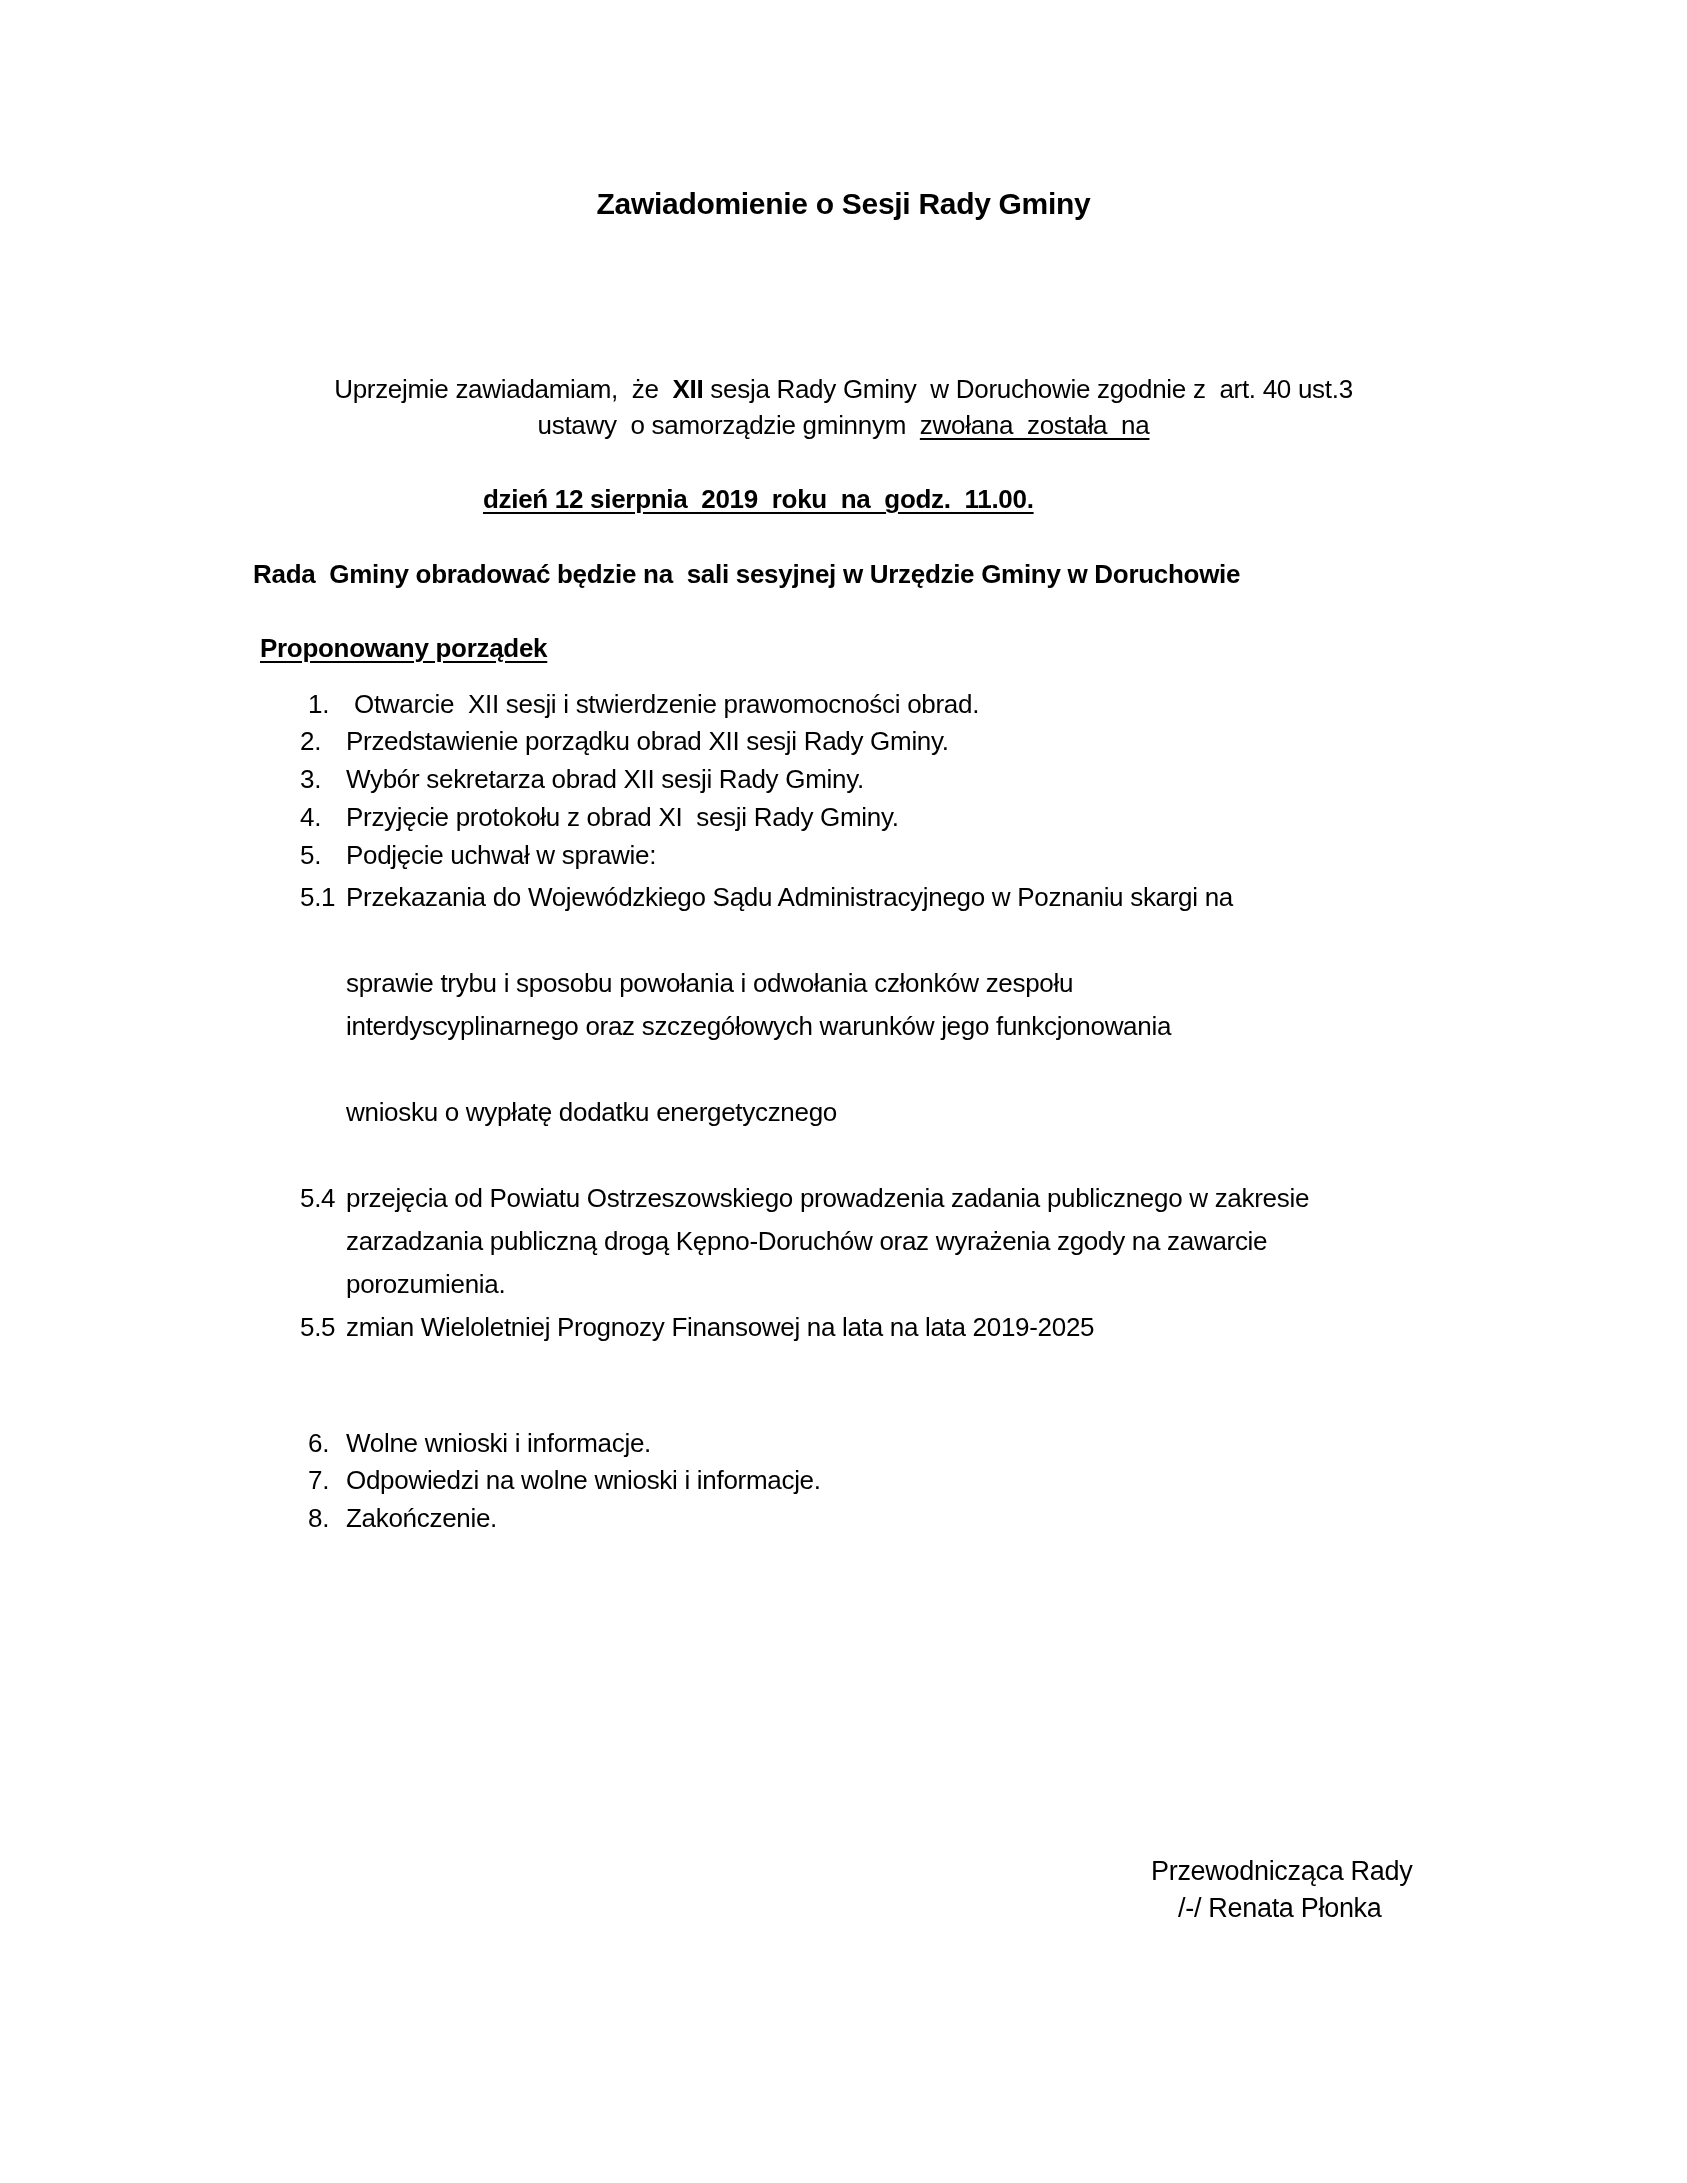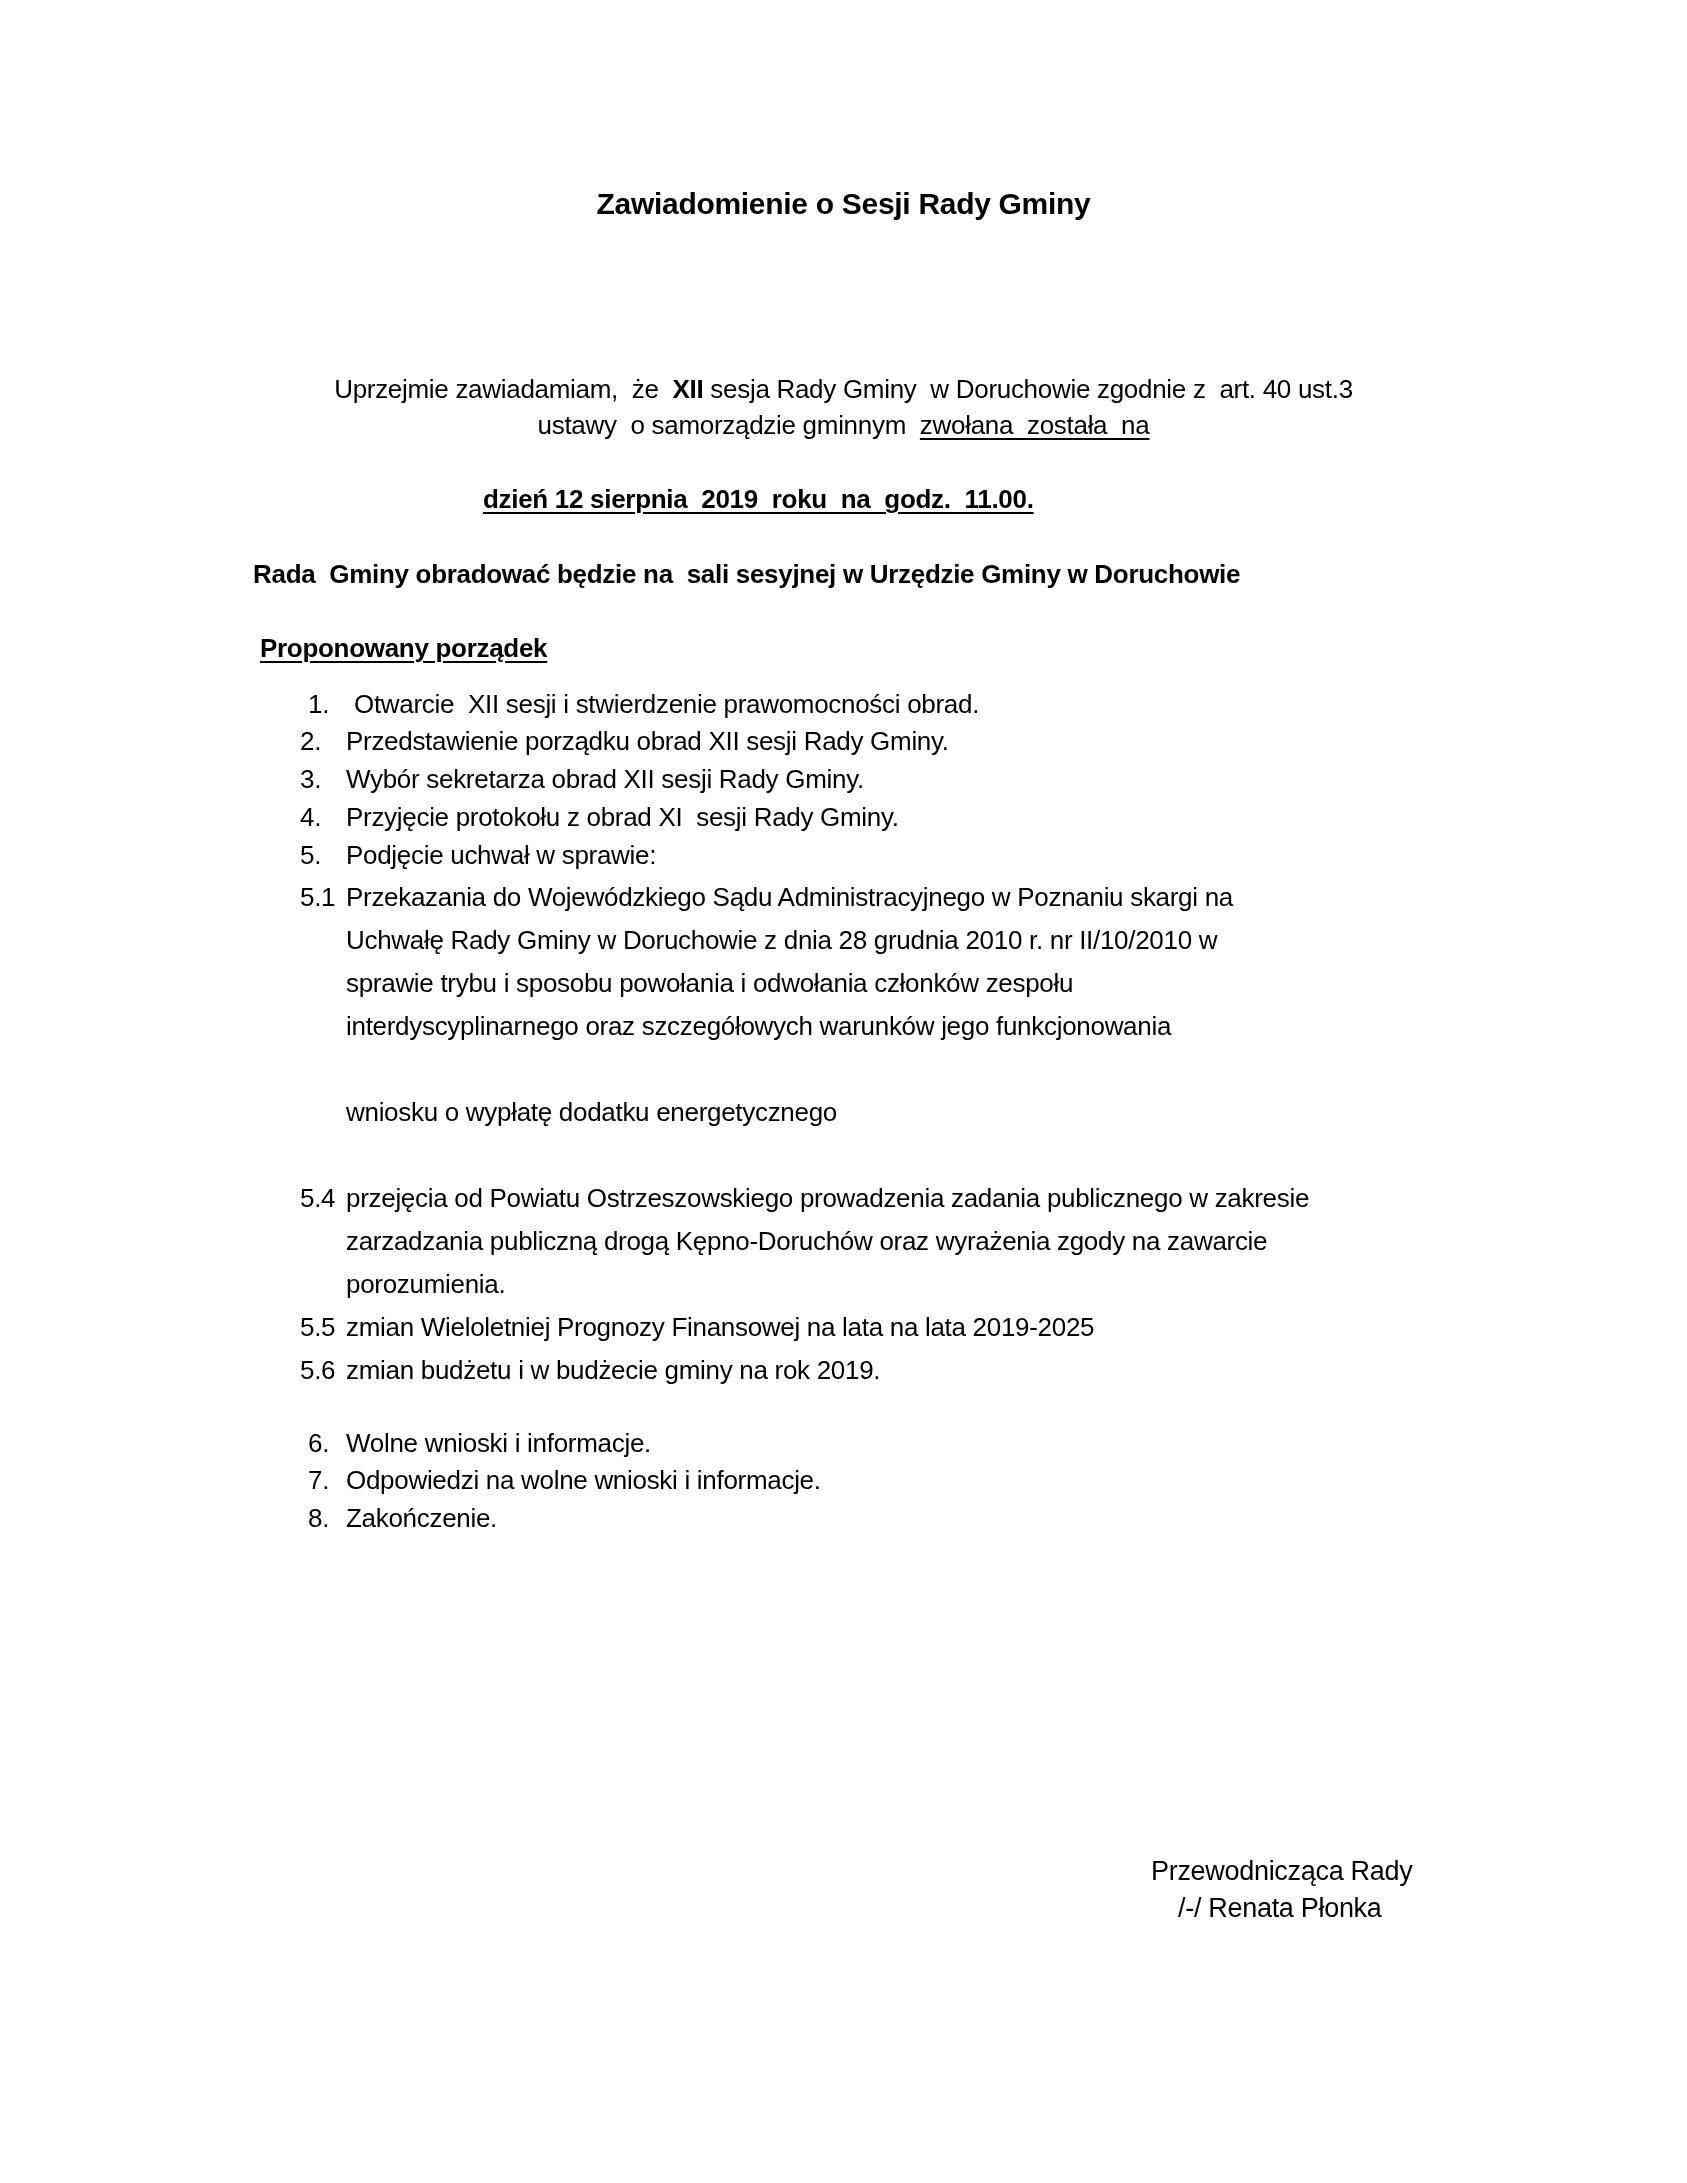--- a/index.html
+++ b/index.html
@@ -30,34 +30,32 @@
 
   <div class="line bold u" style="top:635px; left:260px;">Proponowany porządek</div>
 
   <div class="line" style="top:691px; left:308px;"><span class="num" style="width:46px">1.</span><span>Otwarcie  XII sesji i stwierdzenie prawomocności obrad.</span></div>
   <div class="line" style="top:728px; left:300px;"><span class="num" style="width:46px">2.</span><span>Przedstawienie porządku obrad XII sesji Rady Gminy.</span></div>
   <div class="line" style="top:766px; left:300px;"><span class="num" style="width:46px">3.</span><span>Wybór sekretarza obrad XII sesji Rady Gminy.</span></div>
   <div class="line" style="top:804px; left:300px;"><span class="num" style="width:46px">4.</span><span>Przyjęcie protokołu z obrad XI  sesji Rady Gminy.</span></div>
   <div class="line" style="top:842px; left:300px;"><span class="num" style="width:46px">5.</span><span>Podjęcie uchwał w sprawie:</span></div>
 
   <div class="line" style="top:884px; left:300px;"><span class="num" style="width:46px">5.1</span><span>Przekazania do Wojewódzkiego Sądu Administracyjnego w Poznaniu skargi na</span></div>
-  <div class="line" style="top:927px; left:346px;">Uchwałę Rady Gminy w Doruchowie z dnia 28 grudnia 2010 r. nr II/10/2010 w</div>
   <div class="line" style="top:970px; left:346px;text-align:right;">sprawie trybu i sposobu powołania i odwołania członków zespołu</div>
   <div class="line" style="top:1013px; left:346px;">interdyscyplinarnego oraz szczegółowych warunków jego funkcjonowania</div>
 
   <div class="line" style="top:1099px; left:346px;">wniosku o wypłatę dodatku energetycznego</div>
 
 
   <div class="line" style="top:1185px; left:300px;"><span class="num" style="width:46px">5.4</span><span>przejęcia od Powiatu Ostrzeszowskiego prowadzenia zadania publicznego w zakresie</span></div>
   <div class="line" style="top:1228px; left:346px;">zarzadzania publiczną drogą Kępno-Doruchów oraz wyrażenia zgody na zawarcie</div>
   <div class="line" style="top:1271px; left:346px;">porozumienia.</div>
 
   <div class="line" style="top:1314px; left:300px;"><span class="num" style="width:46px">5.5</span><span>zmian Wieloletniej Prognozy Finansowej na lata na lata 2019-2025</span></div>
 
-  <div class="line" style="top:1357px; left:300px;"><span class="num" style="width:46px">5.6</span><span>zmian budżetu i w budżecie gminy na rok 2019.</span></div>
 
   <div class="line" style="top:1430px; left:308px;"><span class="num" style="width:38px">6.</span><span>Wolne wnioski i informacje.</span></div>
   <div class="line" style="top:1467px; left:308px;"><span class="num" style="width:38px">7.</span><span>Odpowiedzi na wolne wnioski i informacje.</span></div>
   <div class="line" style="top:1505px; left:308px;"><span class="num" style="width:38px">8.</span><span>Zakończenie.</span></div>
 
   <div class="line" style="top:1858px; left:1151px; font-size:27px;">Przewodnicząca Rady</div>
   <div class="line" style="top:1895px; left:1178px; font-size:27px;">/-/ Renata Płonka</div>
 
 </div>
 

